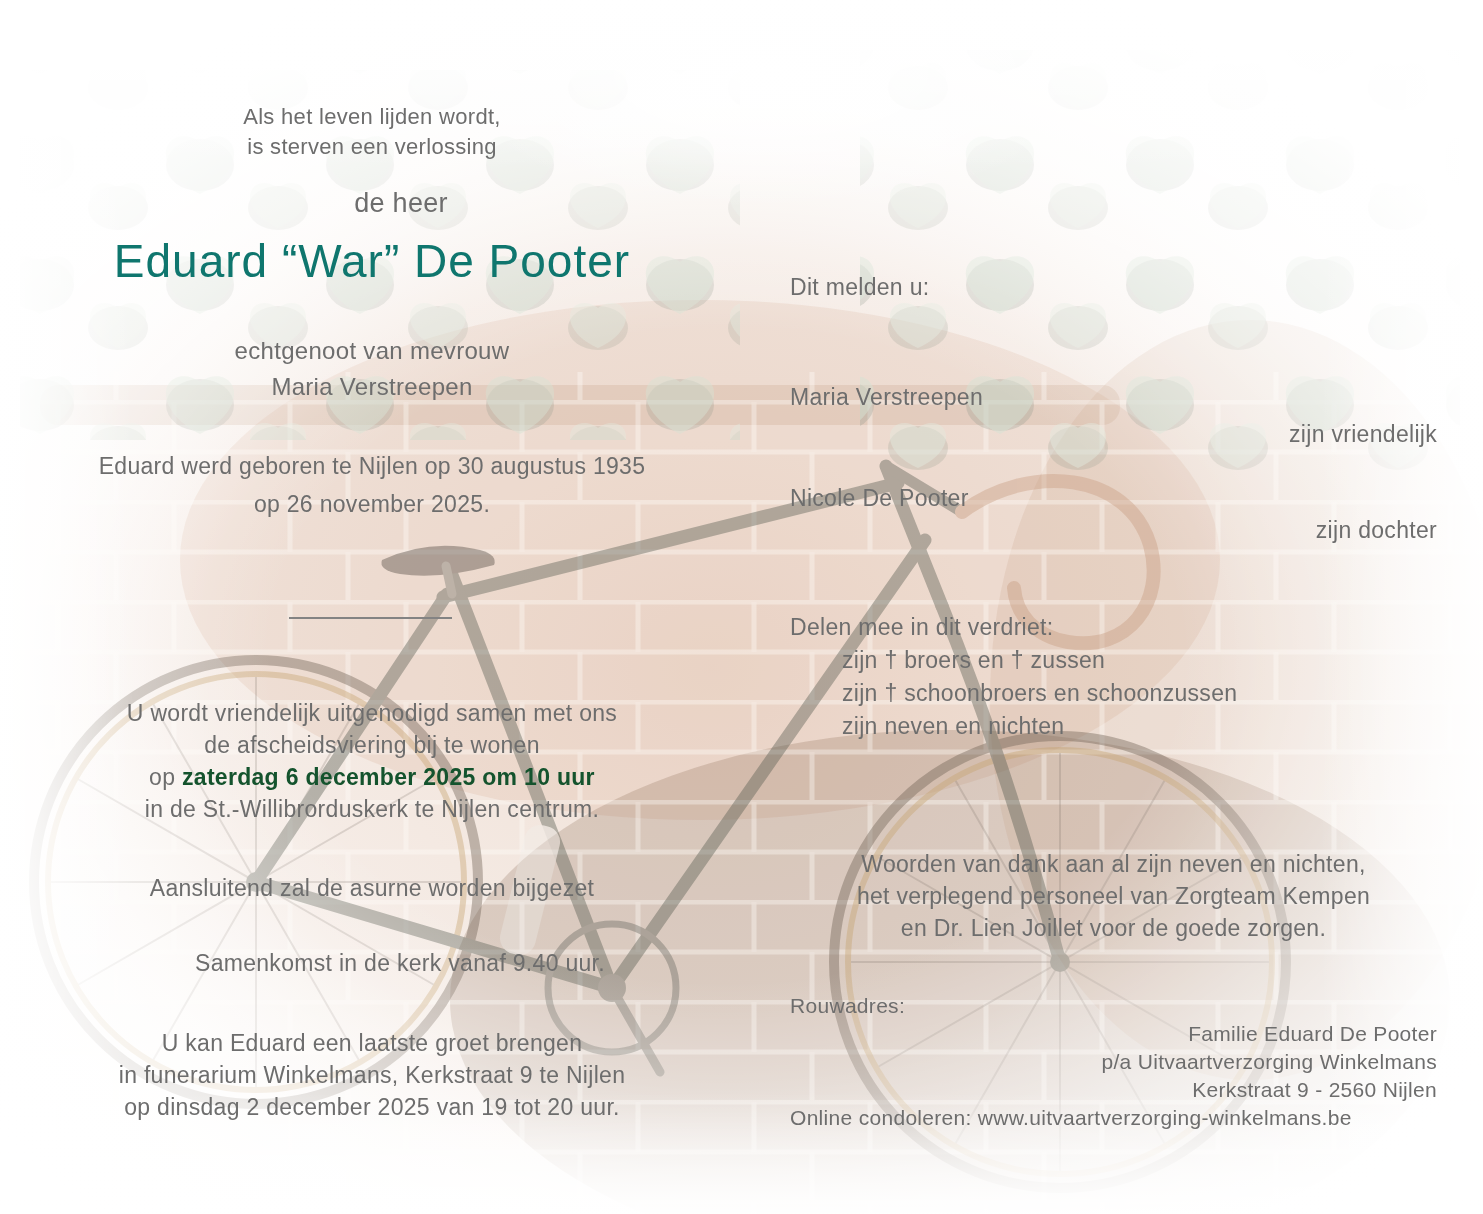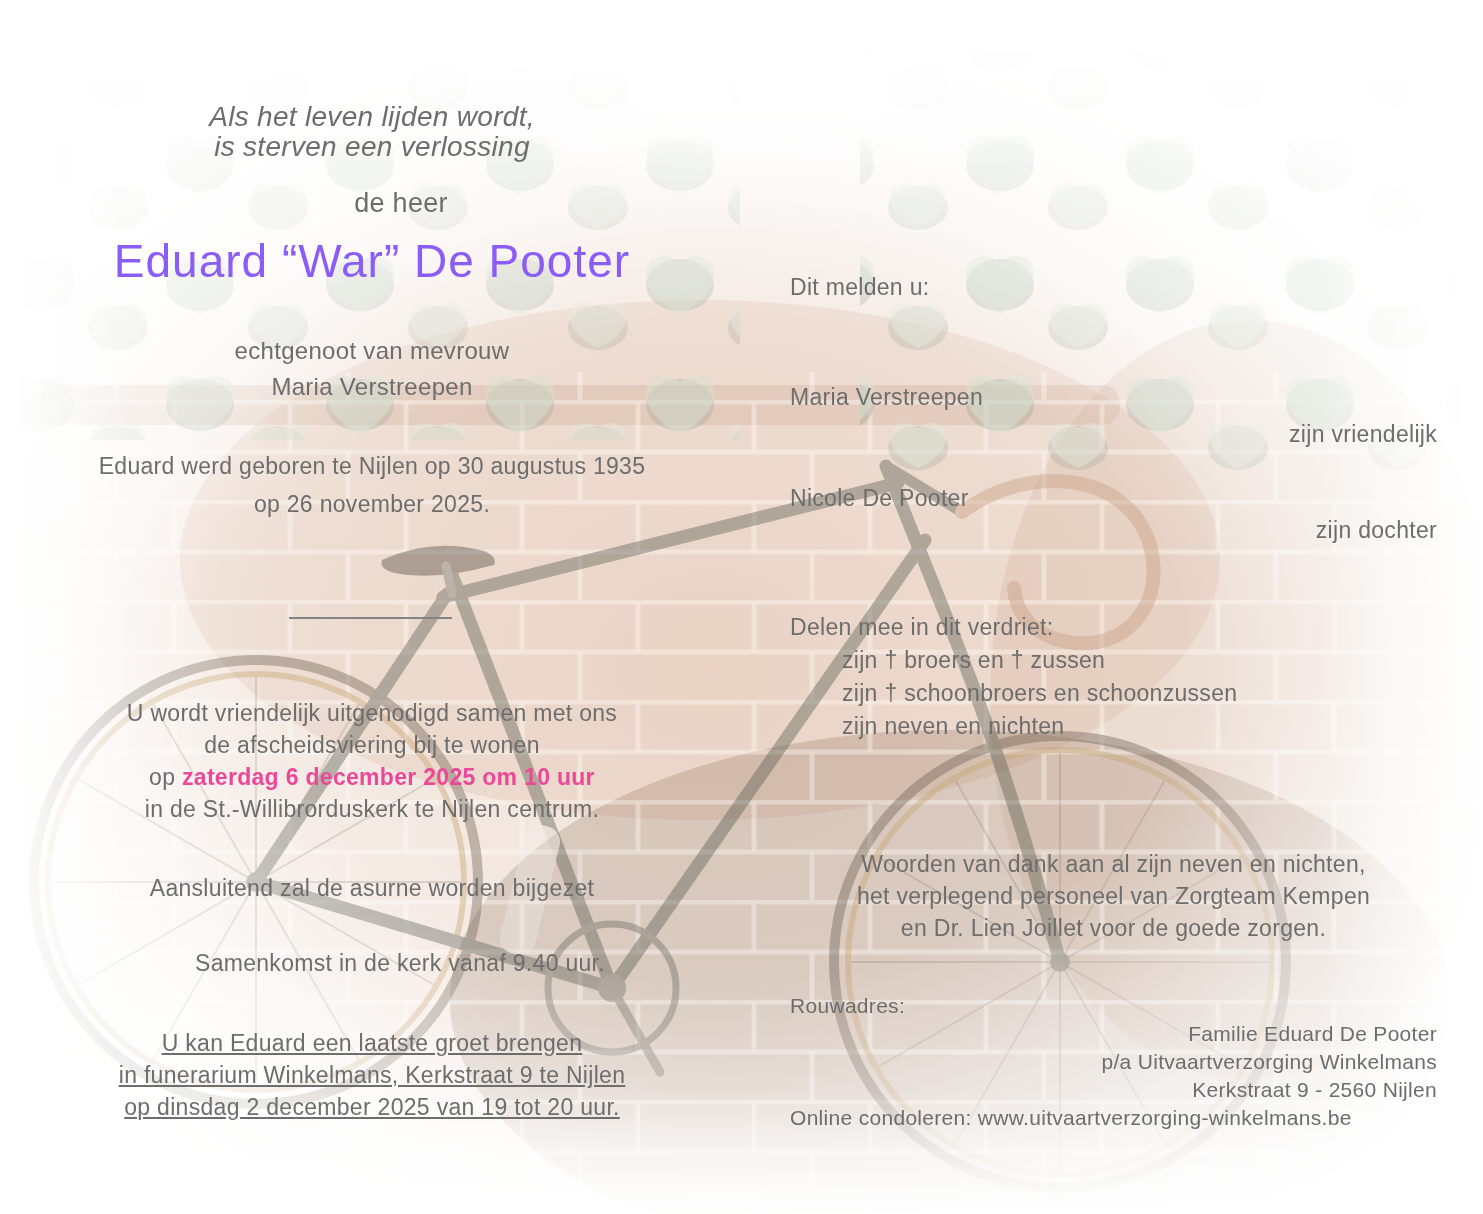--- a/index.html
+++ b/index.html
@@ -21,29 +21,29 @@
       linear-gradient(to left, rgba(255,255,255,0.95), rgba(255,255,255,0) 11%),
       radial-gradient(ellipse 64% 56% at 49% 54%, rgba(255,255,255,0) 48%, rgba(255,255,255,0.60) 78%, rgba(255,255,255,0.96) 100%);
   }
   .content { position:absolute; inset:0; }
 
   .col-left  { position:absolute; left:0;     top:0; width:744px; height:100%; text-align:center; }
   .col-right { position:absolute; left:790px; top:8px; width:647px; height:100%; text-align:left; }
 
   .blk { position:absolute; width:100%; }
 
-  .t-epigraph { font-size:28px; line-height:30px;font-style:italic; }
+  .t-epigraph { font-size:22px; line-height:30px; }
   .t-honorific { font-size:27px; line-height:34px;padding-left:29px; }
-  .t-name { font-size:46px; line-height:56px; color:#8b5cf6; letter-spacing:1px; }
+  .t-name { font-size:46px; line-height:56px; color:#0f766e; letter-spacing:1px; }
   .t-spouse { font-size:24px; line-height:36px; }
   .t-life { font-size:23px; line-height:38px; }
   .t-body { font-size:23px; line-height:32px; }
   .t-grief { font-size:23px; line-height:33px; }
   .t-addr { font-size:21px; line-height:28px; }
-  .bold-date { font-weight:bold; color:#ec4899; }
+  .bold-date { font-weight:bold; color:#14532d; }
 
   .divider {
     position:absolute; left:289px; top:617px; width:163px; height:0;
     border-top:2px solid #838383;
   }
   .relation { text-align:right; }
   .grief-indent { padding-left:52px; }
   .addr-indent { padding-left:28px;text-align:right; }
   .centered { text-align:center; }
 </style>
@@ -166,21 +166,21 @@
         <div><span>op </span><span class="bold-date">zaterdag 6 december 2025 om 10 uur</span></div>
         <div>in de St.-Willibrorduskerk te Nijlen centrum.</div>
       </div>
 
       <div class="blk t-body" style="top:872px;">
         <div>Aansluitend zal de asurne worden bijgezet</div>
       </div>
 
       <div class="blk t-body" style="top:947px;margin-left:28px;">Samenkomst in de kerk vanaf 9.40 uur.</div>
 
-      <div class="blk t-body" style="top:1027px;text-decoration:underline;">
+      <div class="blk t-body" style="top:1027px;">
         <div>U kan Eduard een laatste groet brengen</div>
         <div>in funerarium Winkelmans, Kerkstraat 9 te Nijlen</div>
         <div>op dinsdag 2 december 2025 van 19 tot 20 uur.</div>
       </div>
     </div>
 
     <div class="col-right">
       <div class="blk t-body" style="top:263px;">Dit melden u:</div>
 
       <div class="blk t-body" style="top:373px;">Maria Verstreepen</div>

